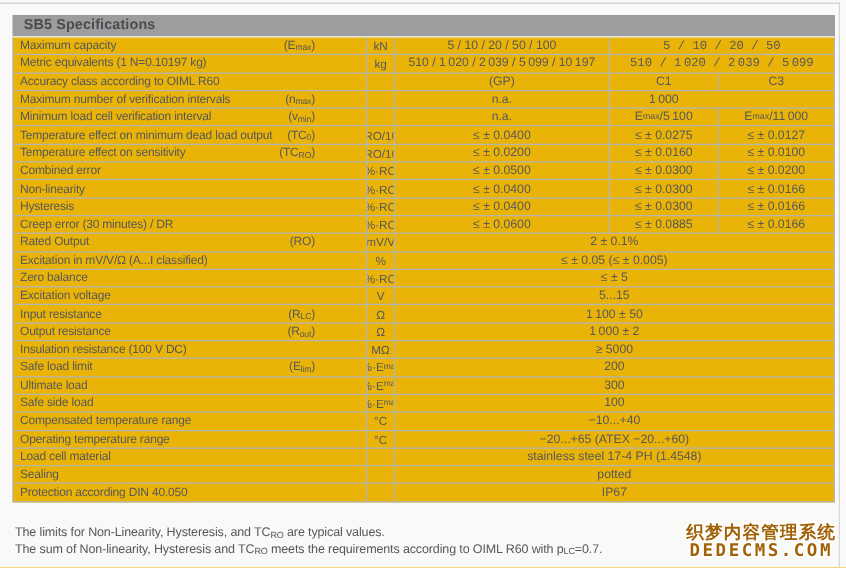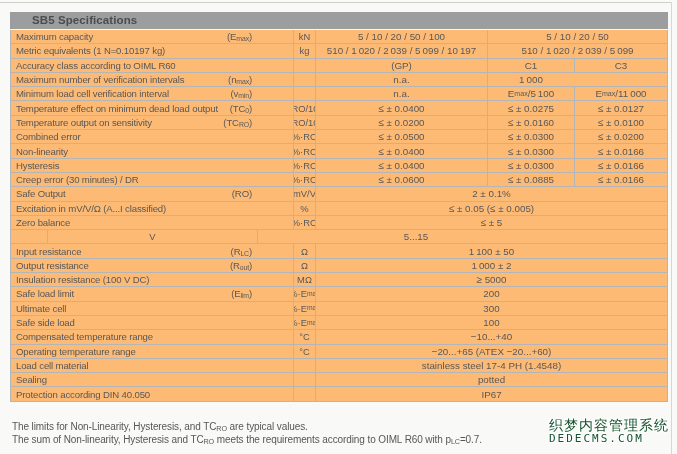--- a/index.html
+++ b/index.html
@@ -16,59 +16,59 @@
     font-family:"Liberation Sans", sans-serif;
     color:var(--text);
     position:relative;
   }
   sub{font-size:0.72em;vertical-align:-0.18em;line-height:0;text-align:center;}
   .hairline-top{position:absolute;left:0;top:2px;width:672px;height:1px;background:#cfcfce;}
   .hairline-right{position:absolute;left:671px;top:2px;width:1px;height:452px;background:#d6d6d5;}
   .title-bar{
     position:absolute;left:10px;top:12px;width:658px;height:17px;
     background:var(--header-bg);color:var(--header-text);
-    font-size:11.5px;font-weight:bold;line-height:17px;padding-left:22px;
+    font-size:11.5px;font-weight:bold;line-height:17px;padding-left:9px;
     letter-spacing:0.1px;
   }
   .spec-table{
     position:absolute;left:10px;top:30px;width:658px;
     border-left:1px solid var(--border);
     border-right:1px solid var(--border);
-    background:#fdba74;
+    background:#eab308;
   }
   .row{
     display:grid;
     grid-template-columns:246px 58px 172px 87px 1fr;
     height:14.3px;
     border-bottom:1px solid var(--border);
     font-size:9.8px;
     align-items:center;
   }
   .cell{height:100%;display:flex;align-items:center;justify-content:center;overflow:hidden;white-space:nowrap;}
   .cell.param{
     justify-content:space-between;
     padding:0 5px 0 5px;
     font-size:9.6px;
     letter-spacing:-0.15px;
   }
   .cell.bl{border-left:1px solid var(--border);}
-  .cell.span2{grid-column:span 2;}
+  .cell.span2{grid-column:span 2;font-family:Liberation Mono, monospace;}
   .cell.span3{grid-column:span 3;}
   .unit{font-size:9.4px;margin-left:36px;}
   .footnotes{
     position:absolute;left:12px;top:421px;width:560px;
     font-size:10px;line-height:12.5px;color:#565759;letter-spacing:-0.1px;
   }
   .watermark{
-    position:absolute;right:8px;top:417px;text-align:left;color:#14532d;
+    position:absolute;right:8px;top:417px;text-align:center;color:#a16207;
     text-shadow:-1px -1px 0 #fff,1px -1px 0 #fff,-1px 1px 0 #fff,1px 1px 0 #fff;
-    font-weight:normal;line-height:1.15;
+    font-weight:bold;line-height:1.15;
   }
   .watermark .wm1{font-size:14px;letter-spacing:1px;}
-  .watermark .wm2{font-size:11px;letter-spacing:2px;font-family:"DejaVu Sans Mono", monospace;}
+  .watermark .wm2{font-size:14px;letter-spacing:2px;font-family:"DejaVu Sans Mono", monospace;}
 </style>
 </head>
 <body>
 
 <div class="hairline-top"></div>
 <div class="hairline-right"></div>
 
 <div class="title-bar">SB5 Specifications</div>
 
 <div class="spec-table">
@@ -124,21 +124,21 @@
         <span>Temperature effect on minimum dead load output</span>
         <span>(TC<sub>0</sub>)</span>
       </div>
       <div class="cell bl unit">%·RO/10°C</div>
       <div class="cell bl">≤ ± 0.0400</div>
       <div class="cell bl">≤ ± 0.0275</div>
       <div class="cell bl">≤ ± 0.0127</div>
     </div>
     <div class="row">
       <div class="cell param">
-        <span>Temperature output on sensitivity</span>
+        <span>Temperature effect on sensitivity</span>
         <span>(TC<sub>RO</sub>)</span>
       </div>
       <div class="cell bl unit">%·RO/10°C</div>
       <div class="cell bl">≤ ± 0.0200</div>
       <div class="cell bl">≤ ± 0.0160</div>
       <div class="cell bl">≤ ± 0.0100</div>
     </div>
     <div class="row">
       <div class="cell param">
         <span>Combined error</span>
@@ -174,21 +174,21 @@
         <span>Creep error (30 minutes) / DR</span>
         <span></span>
       </div>
       <div class="cell bl unit">%·RO</div>
       <div class="cell bl">≤ ± 0.0600</div>
       <div class="cell bl">≤ ± 0.0885</div>
       <div class="cell bl">≤ ± 0.0166</div>
     </div>
     <div class="row">
       <div class="cell param">
-        <span>Safe Output</span>
+        <span>Rated Output</span>
         <span>(RO)</span>
       </div>
       <div class="cell bl unit">mV/V</div>
       <div class="cell bl span3">2 ± 0.1%</div>
     </div>
     <div class="row">
       <div class="cell param">
         <span>Excitation in mV/V/Ω (A...I classified)</span>
         <span></span>
       </div>
@@ -197,20 +197,24 @@
     </div>
     <div class="row">
       <div class="cell param">
         <span>Zero balance</span>
         <span></span>
       </div>
       <div class="cell bl unit">%·RO</div>
       <div class="cell bl span3">≤ ± 5</div>
     </div>
     <div class="row">
+      <div class="cell param">
+        <span>Excitation voltage</span>
+        <span></span>
+      </div>
       <div class="cell bl unit">V</div>
       <div class="cell bl span3">5...15</div>
     </div>
     <div class="row">
       <div class="cell param">
         <span>Input resistance</span>
         <span>(R<sub>LC</sub>)</span>
       </div>
       <div class="cell bl unit">Ω</div>
       <div class="cell bl span3">1 100 ± 50</div>
@@ -234,21 +238,21 @@
     <div class="row">
       <div class="cell param">
         <span>Safe load limit</span>
         <span>(E<sub>lim</sub>)</span>
       </div>
       <div class="cell bl unit">%·E<sub>max</sub></div>
       <div class="cell bl span3">200</div>
     </div>
     <div class="row">
       <div class="cell param">
-        <span>Ultimate cell</span>
+        <span>Ultimate load</span>
         <span></span>
       </div>
       <div class="cell bl unit">%·E<sub>max</sub></div>
       <div class="cell bl span3">300</div>
     </div>
     <div class="row">
       <div class="cell param">
         <span>Safe side load</span>
         <span></span>
       </div>

